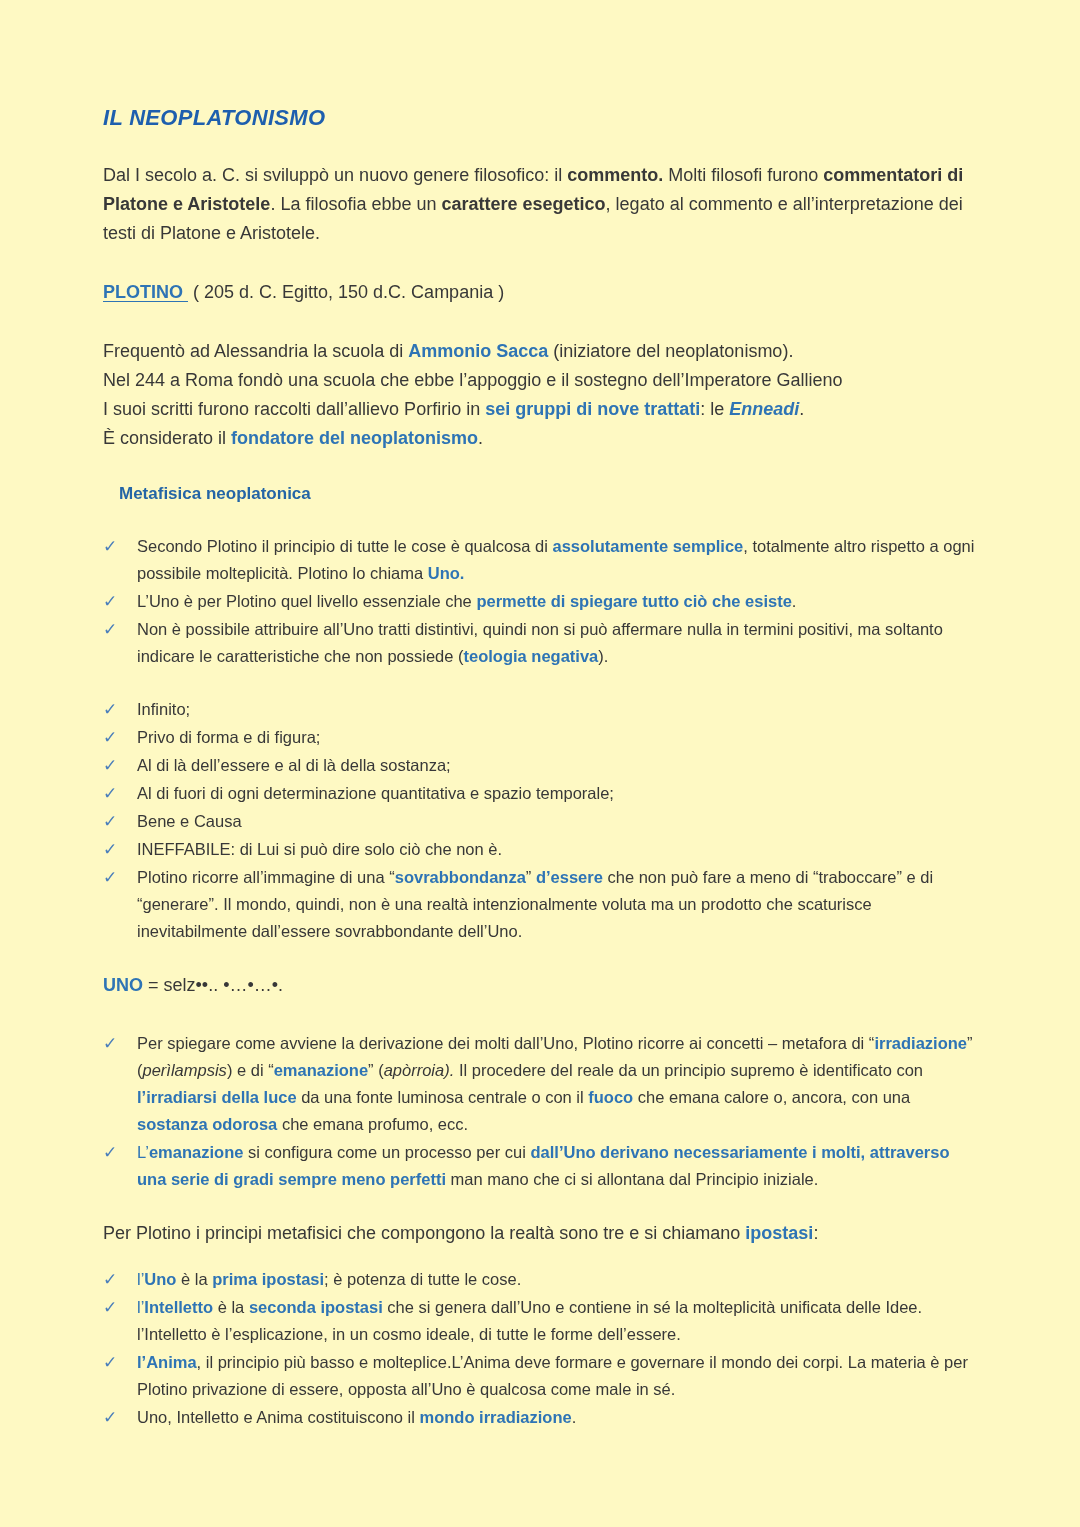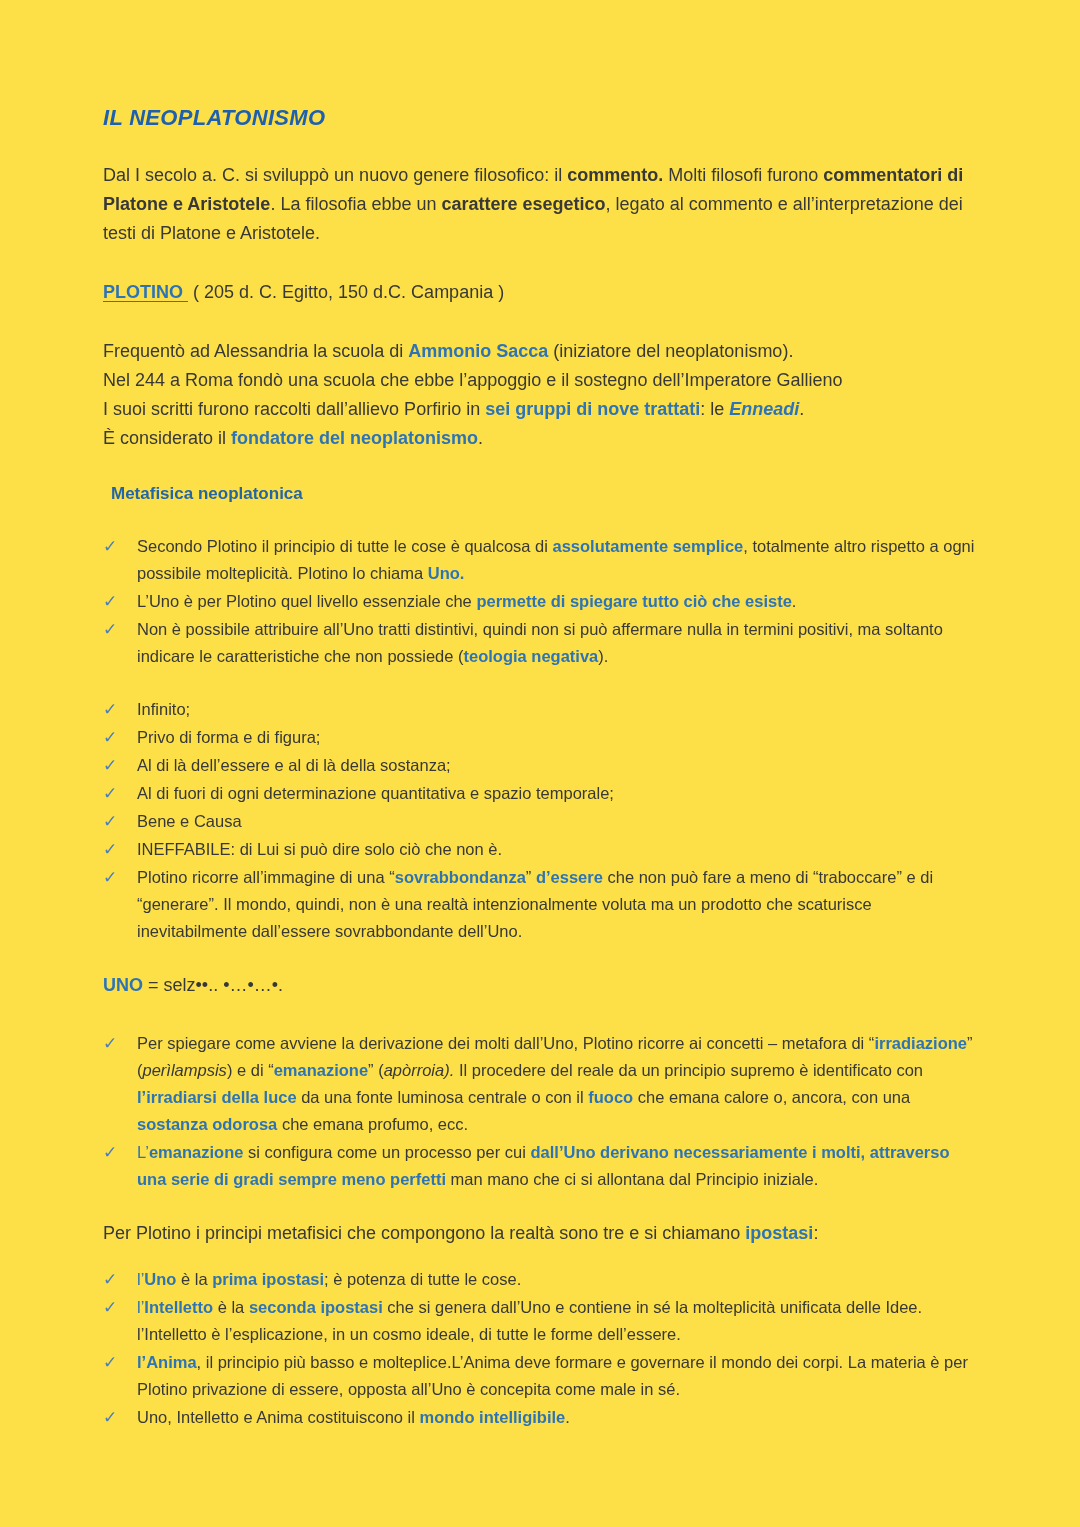--- a/index.html
+++ b/index.html
@@ -7,37 +7,37 @@
   body {
     width: 1080px;
     height: 1527px;
     overflow: hidden;
     font-family: "Liberation Sans", "DejaVu Sans", sans-serif;
     color: #383838;
   }
   .page {
     width: 1080px;
     height: 1527px;
-    background: #fde047;
+    background: #fef9c3;
     padding: 104px 103px 0 103px;
   }
   h1[data-name] {
     font-size: 22px;
     font-weight: 700;
     font-style: italic;
     color: #1e5fae;
     letter-spacing: 0.3px;
     margin: 0 0 30px 0;
     line-height: 27px;
   }
   h2[data-name] {
     font-size: 17px;
     font-weight: 700;
     color: #2465a6;
-    margin: 0 0 28px 8px;
+    margin: 0 0 28px 16px;
     line-height: 22px;
   }
   p[data-name] {
     font-size: 18px;
     line-height: 29px;
     margin: 0 0 30px 0;
   }
   p.tight { margin-bottom: 18px; }
   ul[data-name] {
     list-style: none;
@@ -132,21 +132,21 @@
         <li data-name="list-item">
           <span class="mark" data-name="checkmark-icon">✓</span>
           <span class="content" data-name="list-item-text"><span class="c" data-name="emphasis-run">l’</span><span class="b c" data-name="emphasis-run">Uno</span><span data-name="text-run"> è la </span><span class="b c" data-name="emphasis-run">prima ipostasi</span><span data-name="text-run">; è potenza di tutte le cose.</span></span>
         </li>
         <li data-name="list-item">
           <span class="mark" data-name="checkmark-icon">✓</span>
           <span class="content" data-name="list-item-text"><span class="c" data-name="emphasis-run">l’</span><span class="b c" data-name="emphasis-run">Intelletto</span><span data-name="text-run"> è la </span><span class="b c" data-name="emphasis-run">seconda ipostasi</span><span data-name="text-run"> che si genera dall’Uno e contiene in sé la molteplicità unificata delle Idee. l’Intelletto è l’esplicazione, in un cosmo ideale, di tutte le forme dell’essere.</span></span>
         </li>
         <li data-name="list-item">
           <span class="mark" data-name="checkmark-icon">✓</span>
-          <span class="content" data-name="list-item-text"><span class="b c" data-name="emphasis-run">l’Anima</span><span data-name="text-run">, il principio più basso e molteplice.L’Anima deve formare e governare il mondo dei corpi. La materia è per Plotino privazione di essere, opposta all’Uno è concepita come male in sé.</span></span>
+          <span class="content" data-name="list-item-text"><span class="b c" data-name="emphasis-run">l’Anima</span><span data-name="text-run">, il principio più basso e molteplice.L’Anima deve formare e governare il mondo dei corpi. La materia è per Plotino privazione di essere, opposta all’Uno è qualcosa come male in sé.</span></span>
         </li>
         <li data-name="list-item">
           <span class="mark" data-name="checkmark-icon">✓</span>
-          <span class="content" data-name="list-item-text"><span data-name="text-run">Uno, Intelletto e Anima costituiscono il </span><span class="b c" data-name="emphasis-run">mondo intelligibile</span><span data-name="text-run">.</span></span>
+          <span class="content" data-name="list-item-text"><span data-name="text-run">Uno, Intelletto e Anima costituiscono il </span><span class="b c" data-name="emphasis-run">mondo irradiazione</span><span data-name="text-run">.</span></span>
         </li>
       </ul>
     </article>
 </main>
 
 </body></html>

